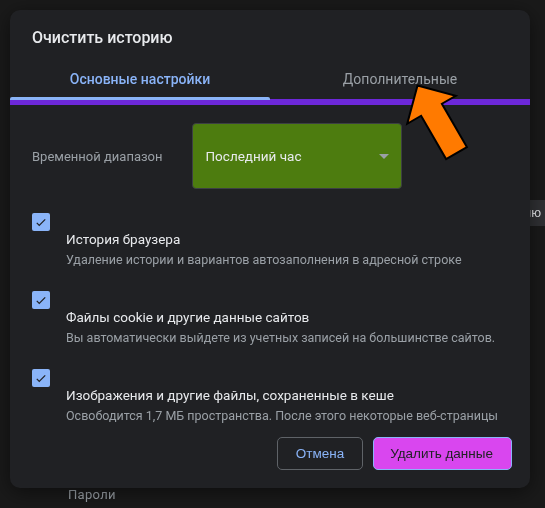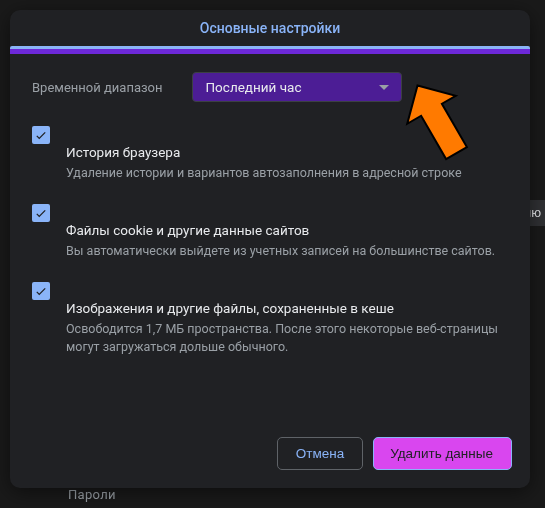--- a/index.html
+++ b/index.html
@@ -66,24 +66,24 @@
     gap: 30px;
     margin-bottom: 22px;
   }
   .time-label {
     font-size: 13px;
     color: #9aa0a6;
   }
   .dropdown {
     flex: 0 0 auto;
     min-width: 210px;
-    background: #4c1d95;
+    background: #4d7c0f;
     border: 1px solid #3c4043;
     border-radius: 4px;
-    padding: 6px 12px;
+    padding: 24px 12px;
     display: flex;
     align-items: center;
     justify-content: space-between;
     cursor: pointer;
     color: #e8eaed;
     font-size: 13.5px;
   }
   .dropdown .caret {
     width: 0; height: 0;
     border-left: 5px solid transparent;
@@ -170,23 +170,25 @@
     border-radius: 4px 0 0 4px;
   }
 </style>
 </head>
 <body>
 
 <div class="bg-text">Пароли</div>
 <div class="bg-side">лю</div>
 
 <div class="dialog">
+  <div class="dialog-title">Очистить историю</div>
 
   <div class="tabs">
     <div class="tab active">Основные настройки</div>
+    <div class="tab">Дополнительные</div>
   </div>
 
   <div class="content">
     <div class="time-row">
       <span class="time-label">Временной диапазон</span>
       <div class="dropdown">
         <span>Последний час</span>
         <span class="caret"></span>
       </div>
     </div>

